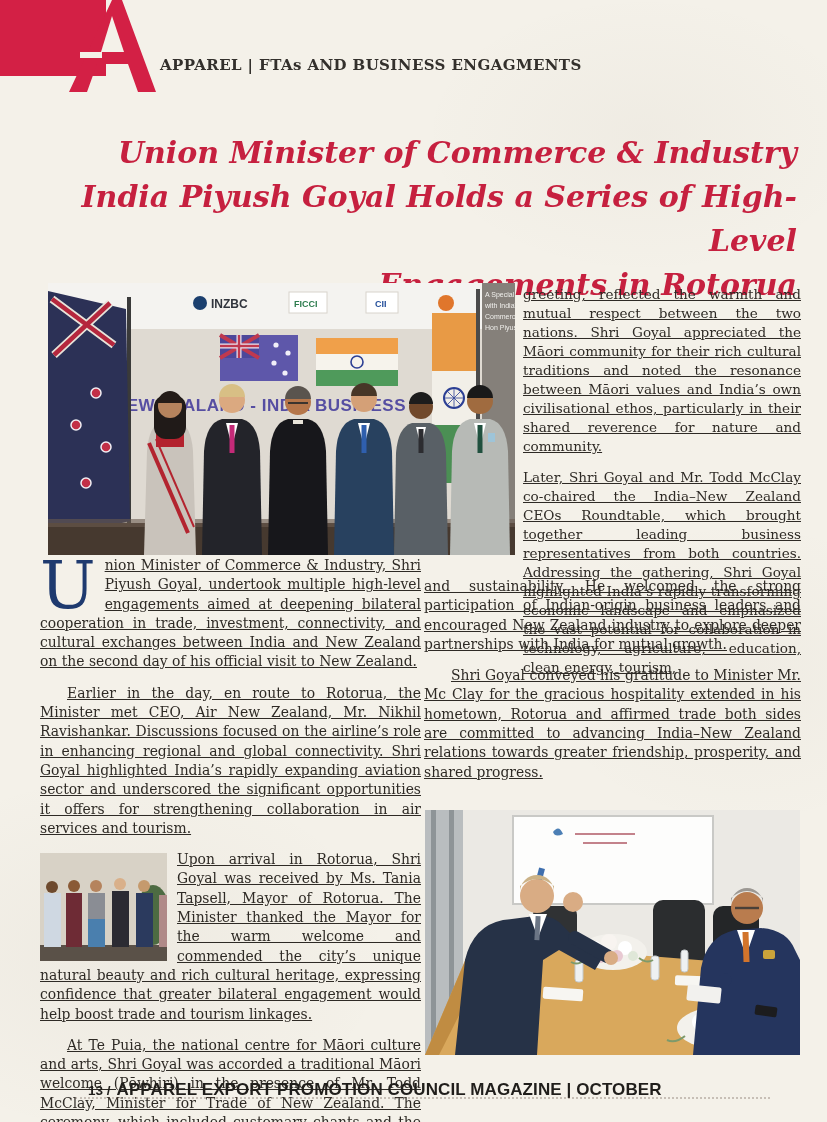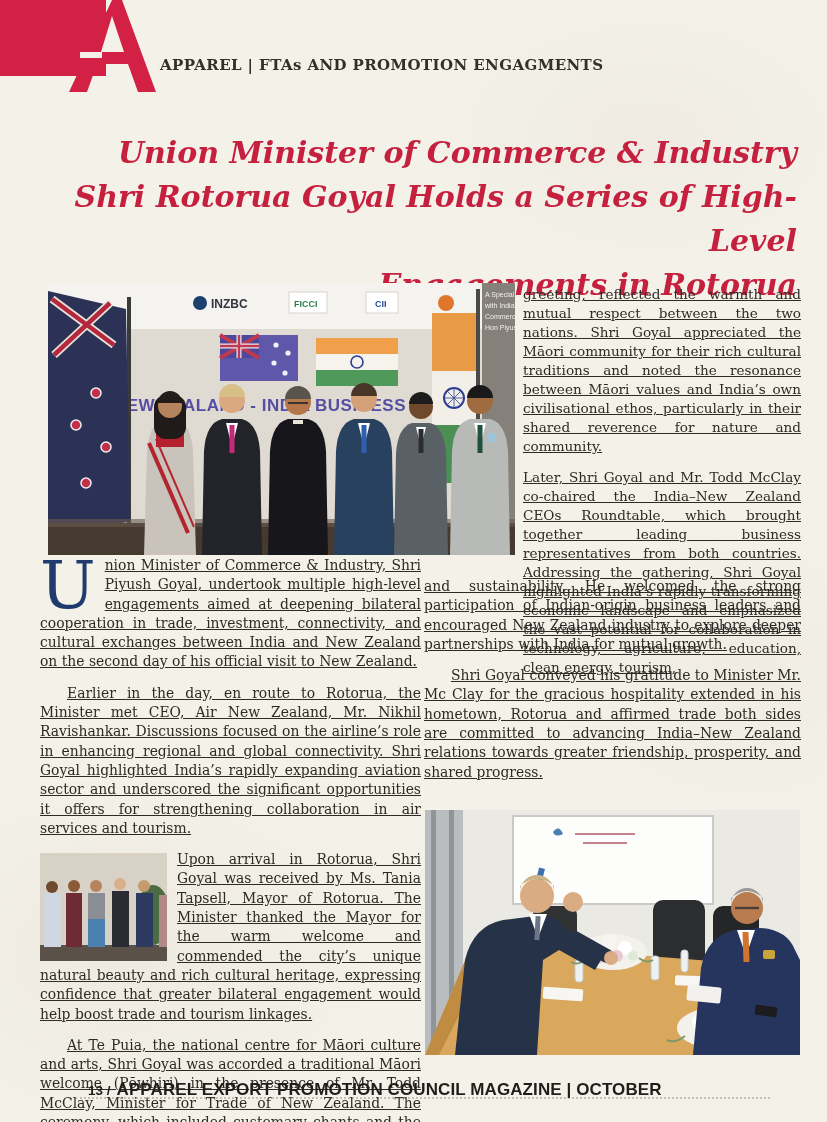--- a/index.html
+++ b/index.html
@@ -44,25 +44,25 @@
 
 <div class="page">
 
   <svg class="abs" style="left:0;top:0" width="160" height="95" viewBox="0 0 160 95">
     <rect x="0" y="0" width="106" height="76" fill="#d32045"></rect>
     <polygon fill="#d32045" points="112,0 122,0 156,92 138,92 128,64 97,64 87,92 69,92"></polygon>
     <polygon fill="#f4f1e9" points="112,16 101,52 124,52"></polygon>
     <rect x="80" y="52" width="22" height="6" fill="#f4f1e9"></rect>
   </svg>
 
-  <div class="abs kicker">APPAREL | FTAs AND PROMOTION ENGAGMENTS</div>
+  <div class="abs kicker">APPAREL | FTAs AND BUSINESS ENGAGMENTS</div>
 
   <h1 class="abs title">
     <span>Union Minister of Commerce &amp; Industry</span>
-    <span>Shri Rotorua Goyal Holds a Series of High-Level</span>
+    <span>India Piyush Goyal Holds a Series of High-Level</span>
     <span>Engagements in Rotorua</span>
   </h1>
 
   <figure class="abs main-photo">
   <svg width="467" height="272" viewBox="0 0 467 272">
     <rect width="467" height="272" fill="#dfdad2"></rect>
     <rect width="467" height="46" fill="#f4f3f0"></rect>
 
     <g>
       <circle cx="152" cy="20" r="7" fill="#1b3f6e"></circle>

